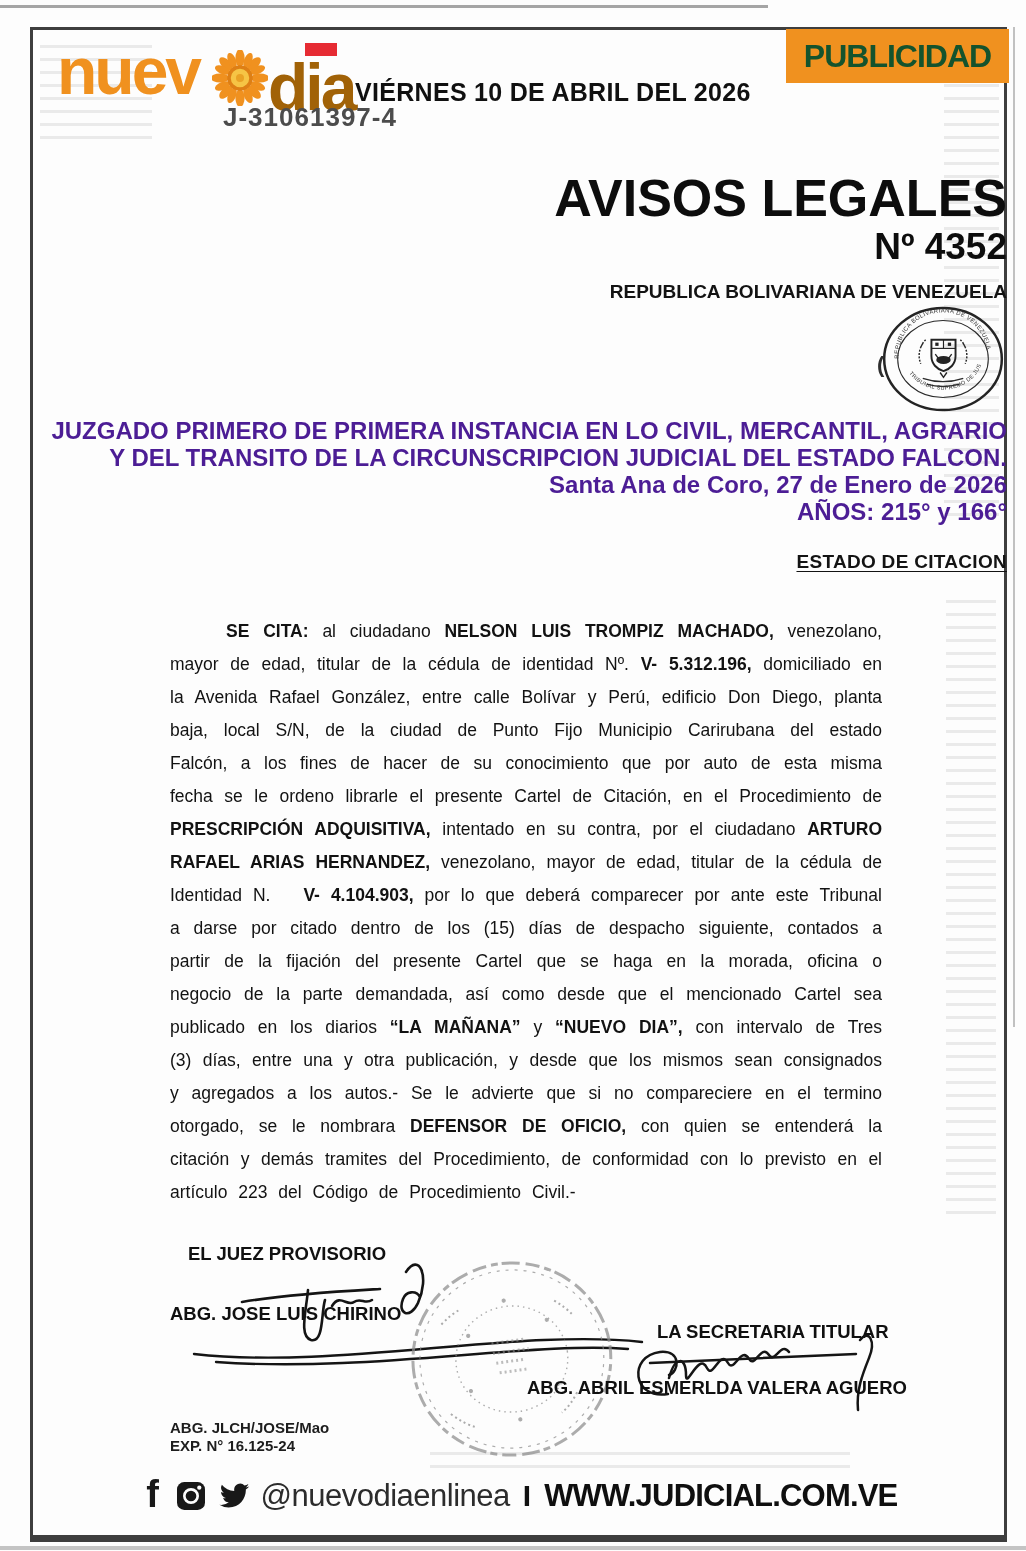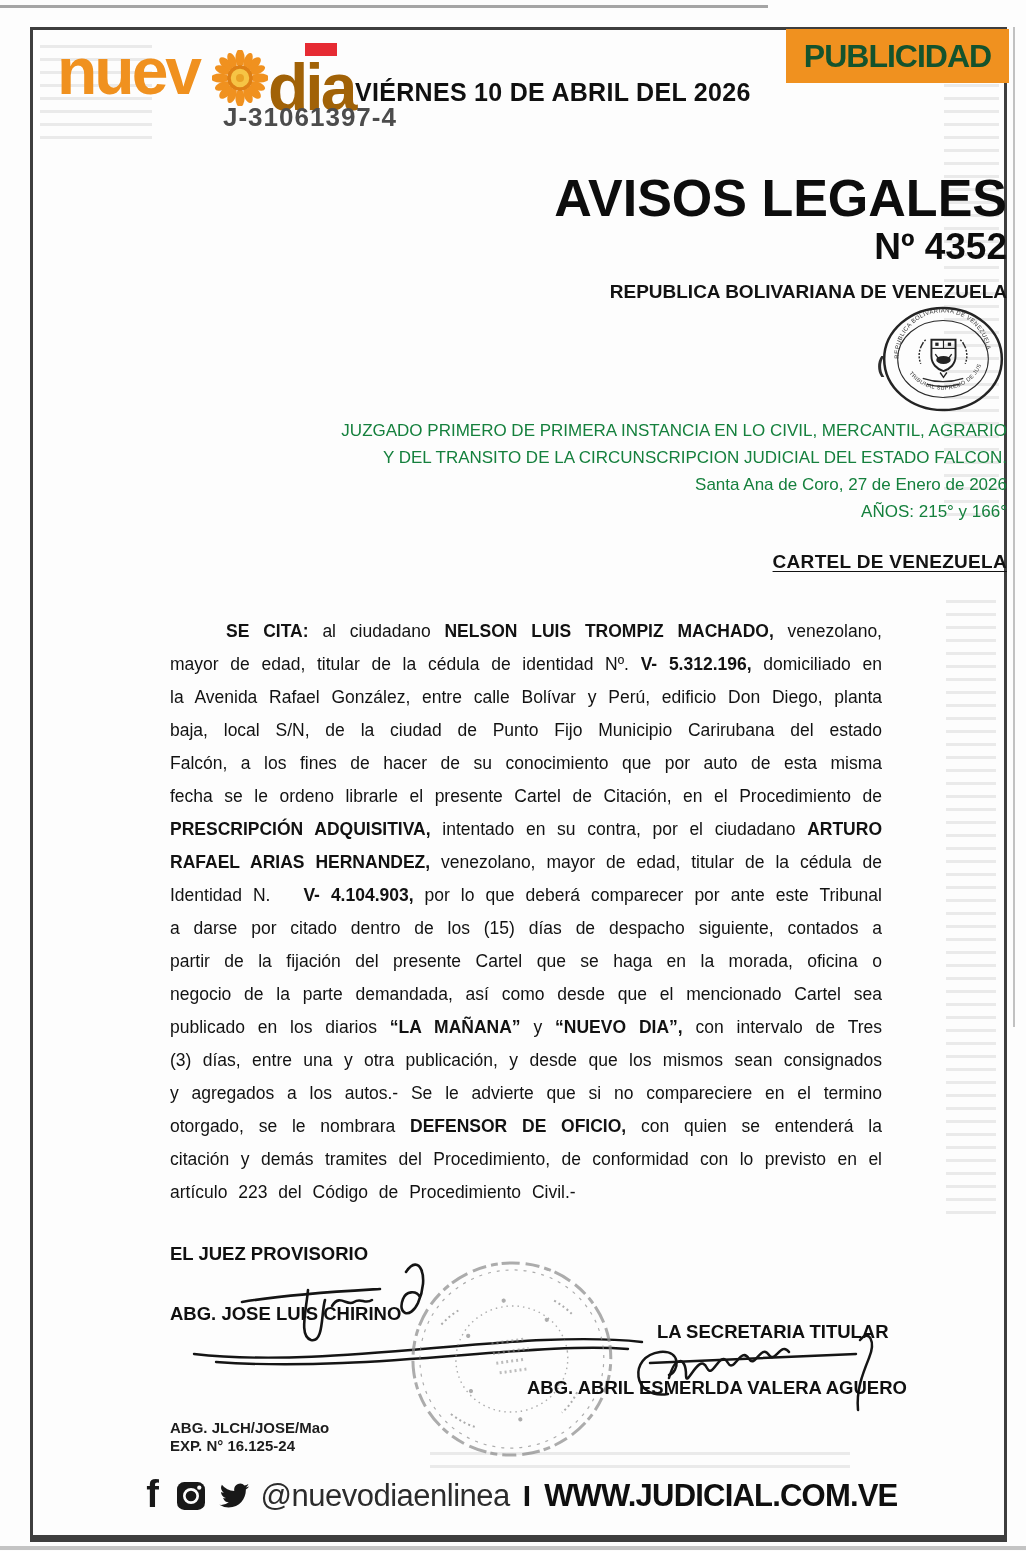--- a/index.html
+++ b/index.html
@@ -24,30 +24,30 @@
   .logo-reg{position:absolute;left:183px;top:102px;font-size:26px;font-weight:600;color:#4c4c4c;letter-spacing:1px;margin-left:40px;}
   .date-line{position:absolute;left:355px;top:78px;font-size:25px;font-weight:700;letter-spacing:.3px;color:#101010;}
   .publicidad{position:absolute;left:786px;top:29px;width:223px;height:54px;display:flex;align-items:center;justify-content:center;
     font-weight:800;font-size:32px;letter-spacing:-1px;color:#14532d;}
   
   .cwrap{position:absolute;left:30px;width:977px;text-align:right;}
   .t-title{top:168px;font-size:52px;font-weight:800;letter-spacing:0;color:#0d0d0d;}
   .t-number{top:226px;font-size:37px;font-weight:800;color:#0d0d0d;}
   .t-republic{top:281px;font-size:19px;font-weight:700;}
   .t-seal{top:305px;}
-  .court{top:417px;font-size:17px;font-weight:400;line-height:27px;color:#15803d;}
+  .court{top:417px;font-size:24px;font-weight:700;line-height:27px;color:#4c1d95;}
   .subject{top:551px;font-size:19px;font-weight:700;letter-spacing:.3px;}
   .subject span{text-decoration:underline;text-underline-offset:3px;}
   .body-text{
     position:absolute;left:170px;top:597px;width:712px;font-size:17.5px;line-height:33px;
     text-align:justify;text-indent:56px;word-spacing:6px;color:#121212;
   }
   .body-text b{font-weight:700;}
   .sig-label{position:absolute;font-size:18.5px;font-weight:700;color:#101010;white-space:nowrap;}
-  .judge-title{left:170px;top:1243px;}
+  .judge-title{left:188px;top:1243px;}
   .judge-name{left:170px;top:1303px;}
   .sec-title{left:657px;top:1321px;}
   .sec-name{left:527px;top:1377px;}
   .judge-sig{position:absolute;left:228px;top:1250px;width:235px;height:112px;}
   .flourish{position:absolute;left:188px;top:1326px;width:460px;height:46px;}
   .sec-sig{position:absolute;left:612px;top:1330px;width:290px;height:88px;}
   .stamp{position:absolute;left:402px;top:1255px;width:220px;height:210px;opacity:.72;}
   .ref{position:absolute;left:170px;top:1419px;font-size:15px;font-weight:700;line-height:18px;color:#1d1d1d;}
   .stray{position:absolute;left:877px;top:352px;font-size:22px;font-weight:700;color:#2e2e2e;}
   .footer{position:absolute;left:30px;top:1471px;width:977px;height:50px;display:flex;align-items:center;justify-content:center;gap:9px;}
@@ -139,21 +139,21 @@
   <div class="cwrap court">
     <div>JUZGADO PRIMERO DE PRIMERA INSTANCIA EN LO CIVIL, MERCANTIL, AGRARIO</div>
     <div>Y DEL TRANSITO DE LA CIRCUNSCRIPCION JUDICIAL DEL ESTADO FALCON.</div>
     <div>Santa Ana de Coro, 27 de Enero de 2026</div>
     <div>AÑOS: 215° y 166°</div>
   </div>
 
   <div class="stray">(</div>
 
   <div class="cwrap subject">
-    <span>CARTEL DE VENEZUELA</span>
+    <span>ESTADO DE CITACION</span>
   </div>
 
   <p class="body-text"><b>SE CITA:</b><span> al ciudadano </span><b>NELSON LUIS TROMPIZ MACHADO,</b><span> venezolano, mayor de edad, titular de la cédula de identidad Nº. </span><b>V- 5.312.196,</b><span> domiciliado en la Avenida Rafael González, entre calle Bolívar y Perú, edificio Don Diego, planta baja, local S/N, de la ciudad de Punto Fijo Municipio Carirubana del estado Falcón, a los fines de hacer de su conocimiento que por auto de esta misma fecha se le ordeno librarle el presente Cartel de Citación, en el Procedimiento de </span><b>PRESCRIPCIÓN ADQUISITIVA,</b><span> intentado en su contra, por el ciudadano </span><b>ARTURO RAFAEL ARIAS HERNANDEZ,</b><span> venezolano, mayor de edad, titular de la cédula de Identidad N.&nbsp;&nbsp; </span><b>V- 4.104.903,</b><span> por lo que deberá comparecer por ante este Tribunal a darse por citado dentro de los (15) días de despacho siguiente, contados a partir de la fijación del presente Cartel que se haga en la morada, oficina o negocio de la parte demandada, así como desde que el mencionado Cartel sea publicado en los diarios </span><b>“LA MAÑANA”</b><span> y </span><b>“NUEVO DIA”,</b><span> con intervalo de Tres (3) días, entre una y otra publicación, y desde que los mismos sean consignados y agregados a los autos.- Se le advierte que si no compareciere en el termino otorgado, se le nombrara </span><b>DEFENSOR DE OFICIO,</b><span> con quien se entenderá la citación y demás tramites del Procedimiento, de conformidad con lo previsto en el artículo 223 del Código de Procedimiento Civil.-</span></p>
 
   <div class="sig-label judge-title">EL JUEZ PROVISORIO</div>
   <svg class="judge-sig" viewBox="0 0 235 112">
     <g fill="none" stroke="#141414" stroke-width="2.6" stroke-linecap="round">
       <path d="M14,52 C60,44 118,41 152,39"></path>
       <path d="M80,40 C78,62 71,86 83,90 C96,93 93,63 97,50"></path>
       <path d="M104,56 c8,-13 15,1 22,-4 c7,-5 11,3 18,-2"></path>

